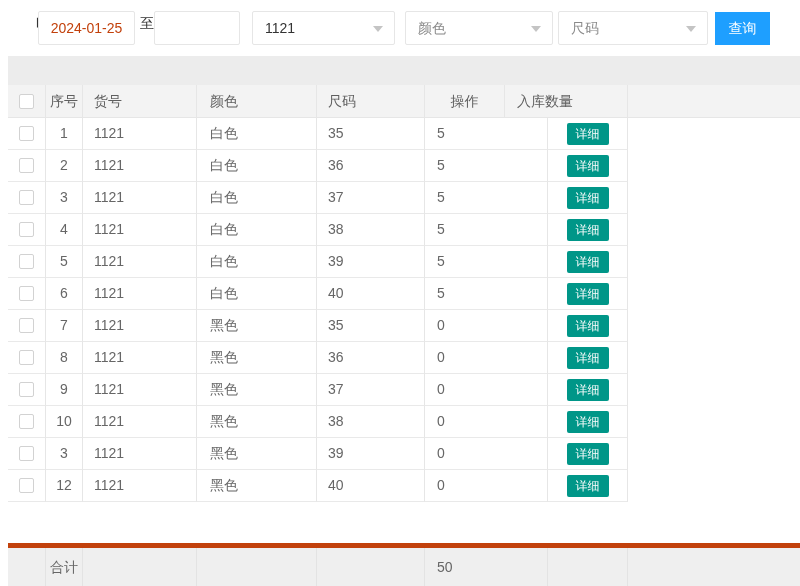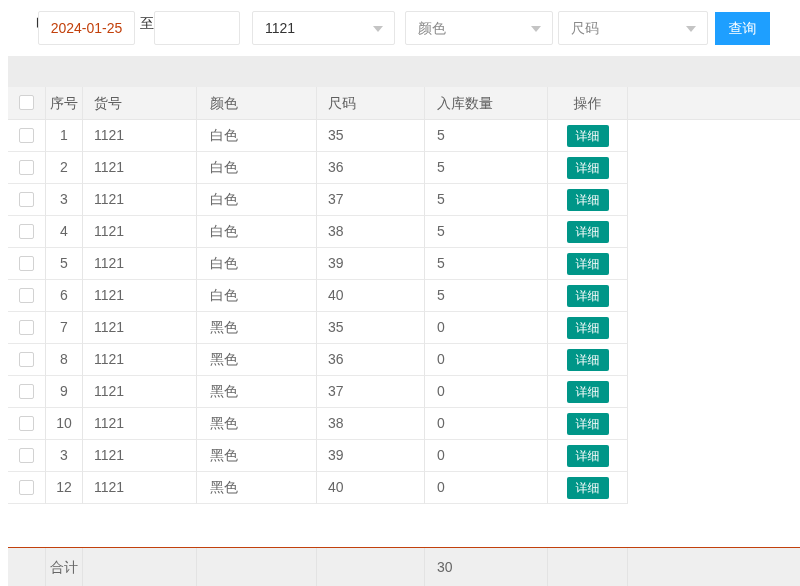--- a/index.html
+++ b/index.html
@@ -55,21 +55,21 @@
 
   .cb { width:15px; height:15px; box-sizing:border-box; border:1px solid #d2d2d2;
     border-radius:2px; background:#fff; cursor:pointer; }
 
   .detail-btn { display:inline-block; background:#009688; color:#ffffff;
     font-size:12px; height:22px; line-height:22px; padding:0 9px;
     border:none; border-radius:2px; cursor:pointer; margin-top:5px;
     font-family:inherit; vertical-align:top; }
 
   .spacer { height:46px; background:#fff; }
-  .tfoot { flex:1; background:#efefef; border-top:1px solid #c2410c;
+  .tfoot { flex:1; background:#efefef; border-top:5px solid #c2410c;
     box-sizing:border-box; }
   .tfoot .cell { line-height:38px; border-right:1px solid #e3e3e3; }
   .tfoot .c-fill { border-right:none; }
 </style>
 </head>
 <body>
 
 <div class="filter-bar">
   <span class="f-label" id="lbl-time">时间</span>
   <input class="inp" id="date-from" type="text" value="2024-01-25" style="">
@@ -96,22 +96,22 @@
   <div class="band"></div>
 
   <div class="thead">
     <div class="cell c-check">
       <span class="cb"></span>
     </div>
     <div class="cell c-index">序号</div>
     <div class="cell c-item">货号</div>
     <div class="cell c-color">颜色</div>
     <div class="cell c-size">尺码</div>
+    <div class="cell c-op">操作</div>
     <div class="cell c-qty">入库数量</div>
-    <div class="cell c-op">操作</div>
     <div class="cell c-fill"></div>
   </div>
 
   <div class="tbody" id="tbody">
   <div class="trow">
     <div class="cell c-check">
       <span class="cb"></span>
     </div>
     <div class="cell c-index">1</div>
     <div class="cell c-item">1121</div>
@@ -291,17 +291,17 @@
 </div>
 
   <div class="spacer"></div>
 
   <div class="tfoot">
     <div class="cell c-check"></div>
     <div class="cell c-index">合计</div>
     <div class="cell c-item"></div>
     <div class="cell c-color"></div>
     <div class="cell c-size"></div>
-    <div class="cell c-qty">30</div>
+    <div class="cell c-qty">50</div>
     <div class="cell c-op"></div>
     <div class="cell c-fill"></div>
   </div>
 </div>
 
 </body></html>

